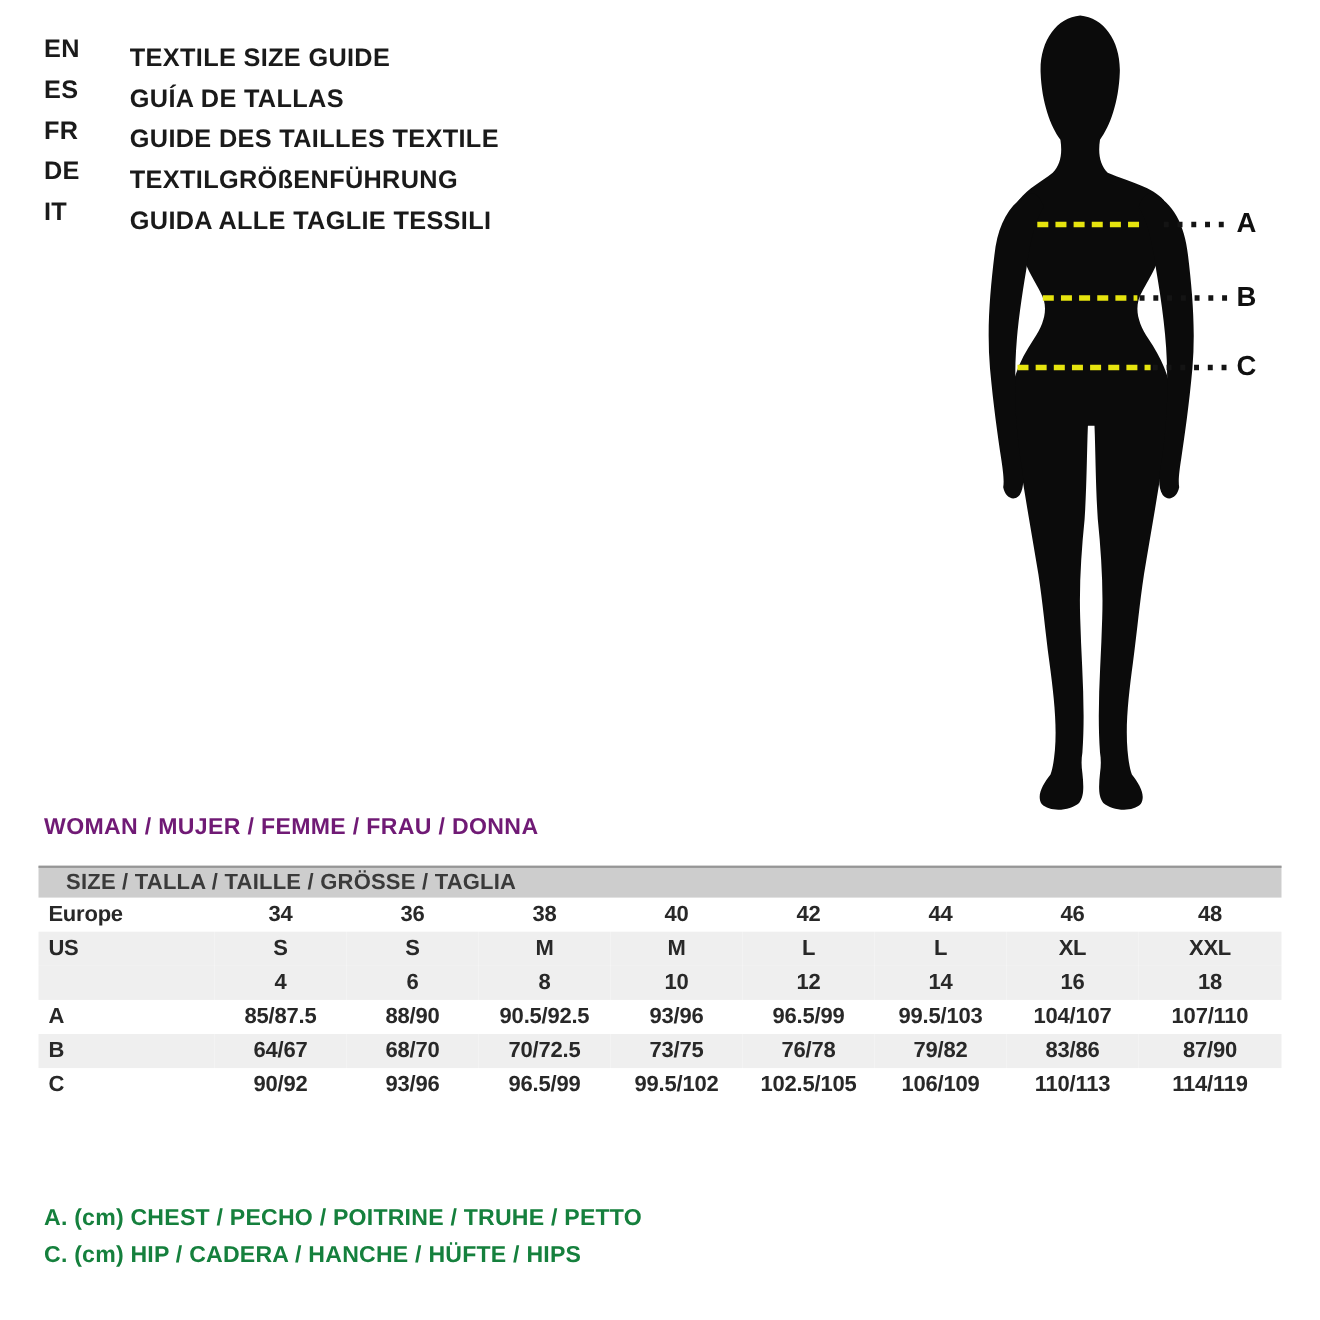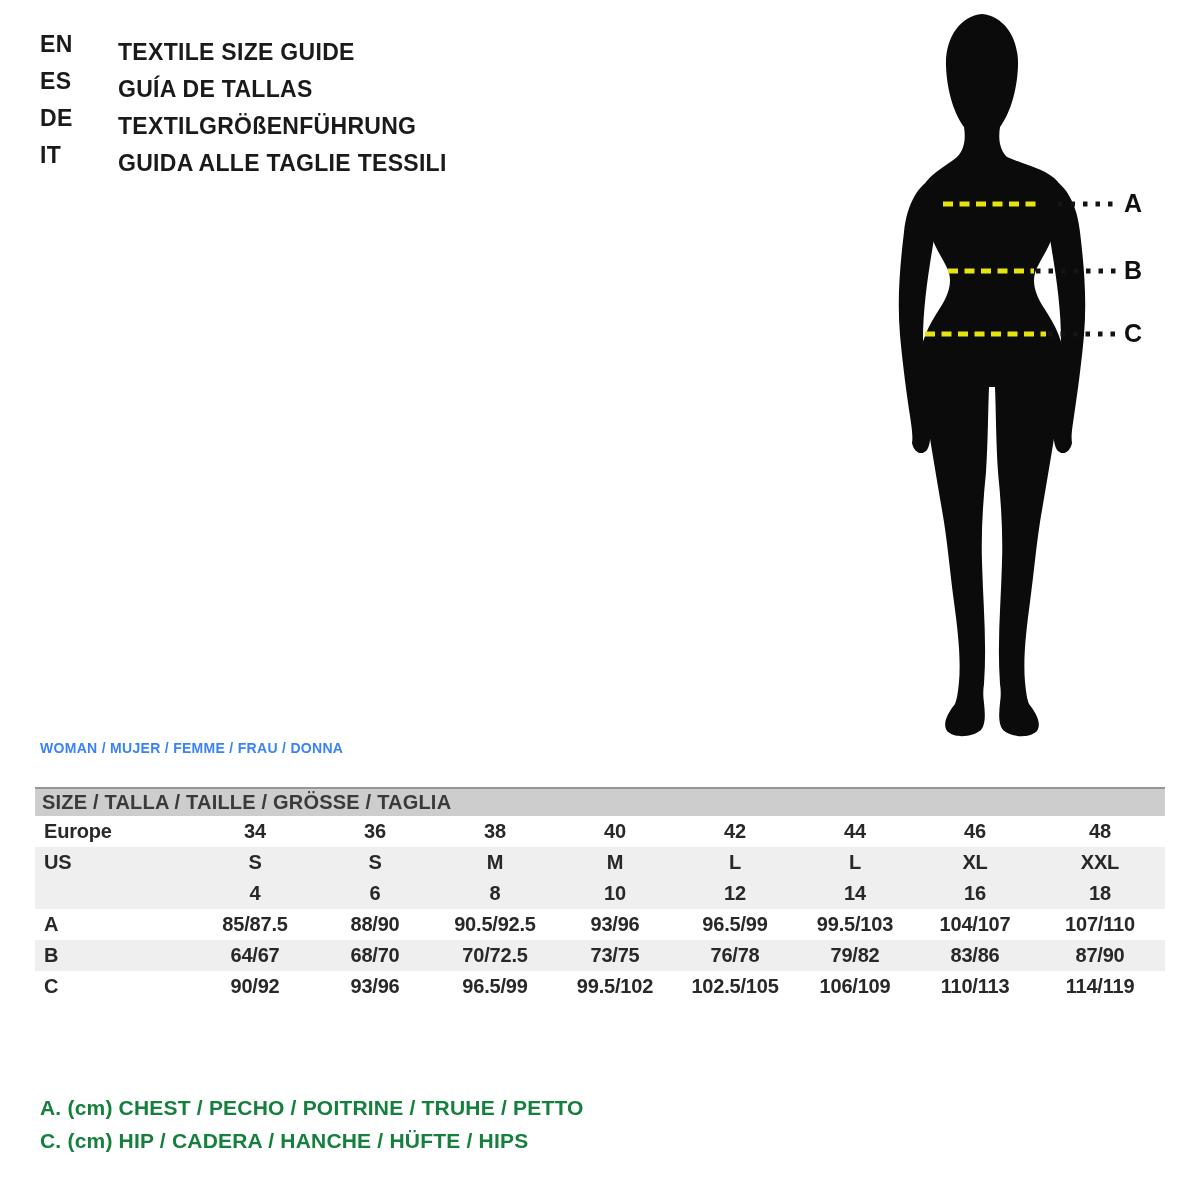--- a/index.html
+++ b/index.html
@@ -16,27 +16,27 @@
 
   
   .figure{position:absolute;left:880px;top:0;width:320px;height:745px;}
   .figure svg{position:absolute;left:0;top:0;}
   .m-label{position:absolute;left:244px;font-size:25px;font-weight:700;color:#101010;}
   .m-label.a{top:189px;}
   .m-label.b{top:256px;}
   .m-label.c{top:319px;}
 
   
-  .woman-heading{position:absolute;left:40px;top:740px;font-size:14px;font-weight:700;letter-spacing:.3px;color:#3b82f6;white-space:nowrap;}
+  .woman-heading{position:absolute;left:40px;top:740px;font-size:21px;font-weight:700;letter-spacing:.3px;color:#701a75;white-space:nowrap;}
 
   
   .size-table{position:absolute;left:35px;top:787px;width:1130px;}
   .size-table-header{
     box-sizing:border-box;height:29px;background:#cdcdcd;border-top:2px solid #969696;
-    line-height:27px;padding-left:7px;font-size:20px;font-weight:700;color:#3a3a3a;letter-spacing:.2px;
+    line-height:27px;padding-left:25px;font-size:20px;font-weight:700;color:#3a3a3a;letter-spacing:.2px;
   }
   .size-table table{border-collapse:collapse;width:1130px;table-layout:fixed;}
   .size-table td{height:31px;font-size:20px;font-weight:700;text-align:center;padding:0;color:#282828;letter-spacing:-.2px;}
   .size-table td.rlabel{text-align:left;padding-left:9px;}
   .size-table tbody tr:nth-of-type(2),
   .size-table tbody tr:nth-of-type(3),
   .size-table tbody tr:nth-of-type(5),
   .size-table tbody tr:nth-of-type(7){background:#efefef;}
 
   
@@ -53,20 +53,24 @@
       <div class="lang-row">
         <span class="lang-code">EN</span>
         <span class="lang-title">TEXTILE SIZE GUIDE</span>
       </div>
 
       <div class="lang-row">
         <span class="lang-code">ES</span>
         <span class="lang-title">GUÍA DE TALLAS</span>
       </div>
 
+      <div class="lang-row">
+        <span class="lang-code">FR</span>
+        <span class="lang-title">GUIDE DES TAILLES TEXTILE</span>
+      </div>
 
       <div class="lang-row">
         <span class="lang-code">DE</span>
         <span class="lang-title">TEXTILGRÖßENFÜHRUNG</span>
       </div>
 
       <div class="lang-row">
         <span class="lang-code">IT</span>
         <span class="lang-title">GUIDA ALLE TAGLIE TESSILI</span>
       </div>

